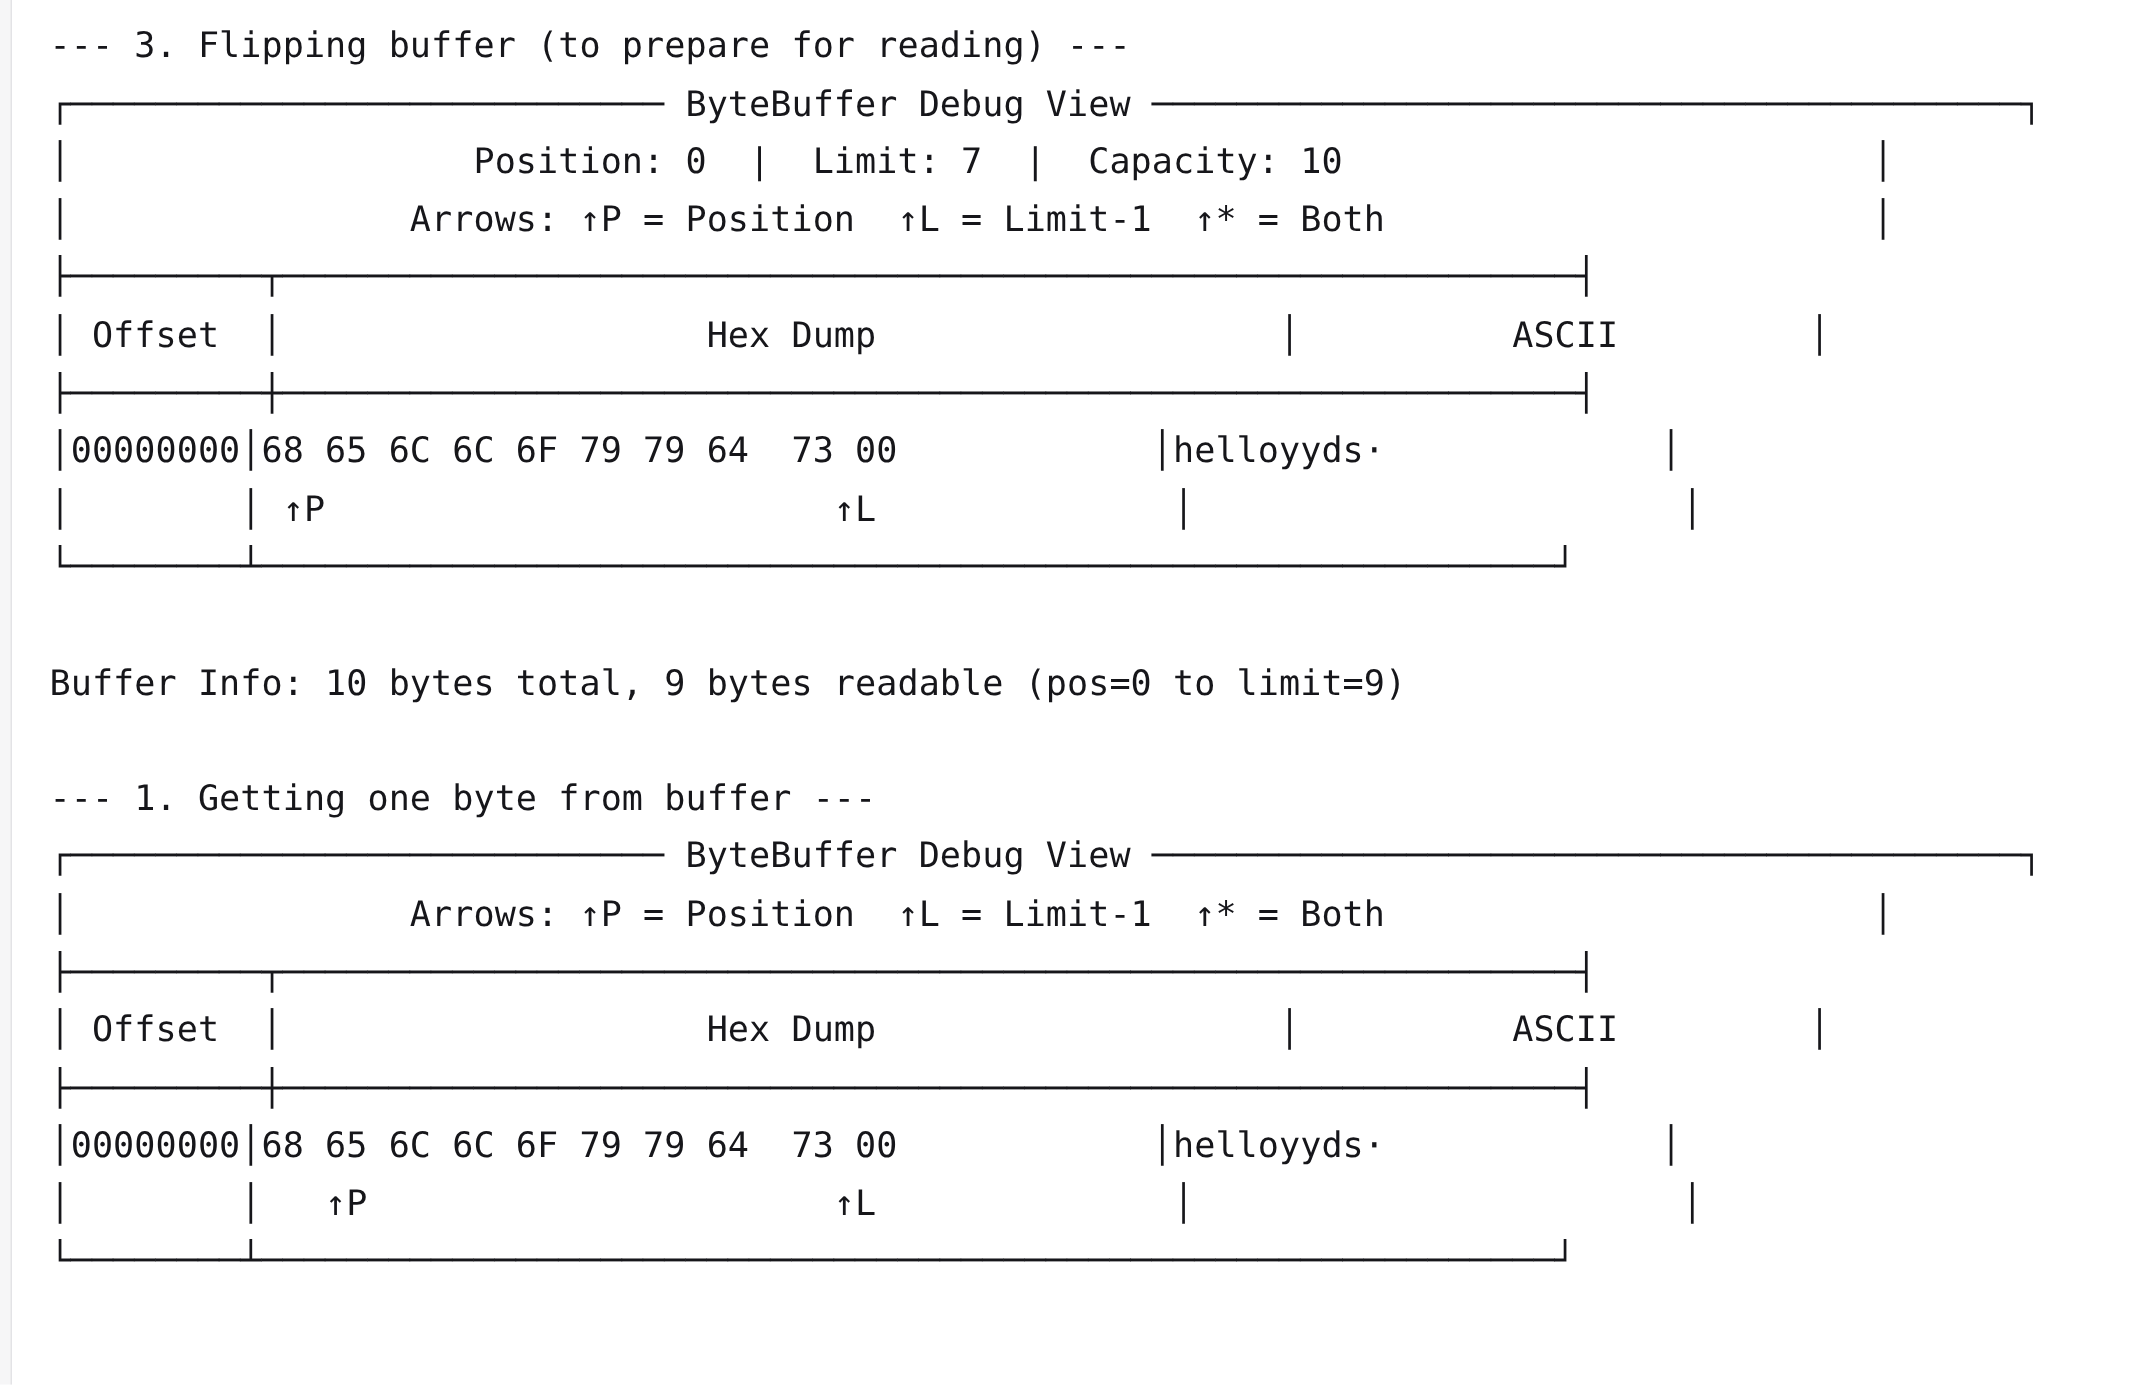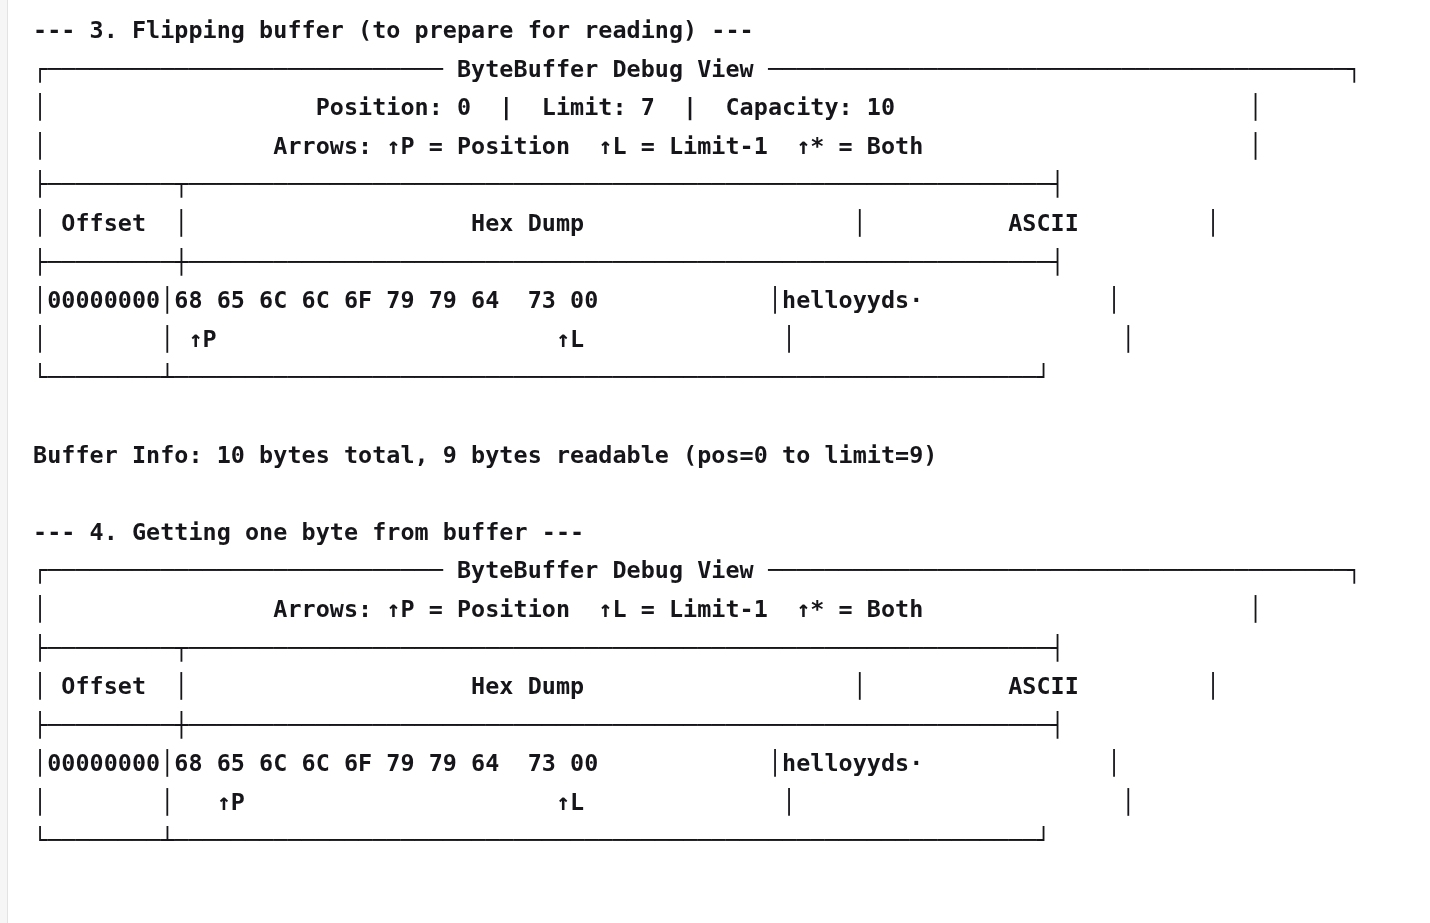--- a/index.html
+++ b/index.html
@@ -32,21 +32,20 @@
   .line {
     font-family: "DejaVu Sans Mono", "Liberation Mono", monospace;
     font-size: 23.4px;
     line-height: 38.6px;
     letter-spacing: 0.05px;
     color: #16161a;
     white-space: pre;
     margin: 0;
     padding: 0;
     height: 38.6px;
-    font-weight: bold;
   }
   .blank { color: transparent; }
 </style>
 </head>
 <body>
 
 <div id="gutter-strip"></div>
 
 <div id="console">
 
@@ -58,21 +57,21 @@
   <pre class="line">│ Offset  │                    Hex Dump                   │          ASCII         │</pre>
   <pre class="line">├─────────┼─────────────────────────────────────────────────────────────┤</pre>
   <pre class="line">│00000000│68 65 6C 6C 6F 79 79 64  73 00            │helloyyds·             │</pre>
   <pre class="line">│        │ ↑P                        ↑L              │                       │</pre>
   <pre class="line">└────────┴─────────────────────────────────────────────────────────────┘</pre>
 
   <pre class="line blank"> </pre>
   <pre class="line">Buffer Info: 10 bytes total, 9 bytes readable (pos=0 to limit=9)</pre>
   <pre class="line blank"> </pre>
 
-  <pre class="line">--- 4. Getting one byte from buffer ---</pre>
+  <pre class="line">--- 1. Getting one byte from buffer ---</pre>
   <pre class="line">┌──────────────────────────── ByteBuffer Debug View ─────────────────────────────────────────┐</pre>
   <pre class="line">│                Arrows: ↑P = Position  ↑L = Limit-1  ↑* = Both                       │</pre>
   <pre class="line">├─────────┬─────────────────────────────────────────────────────────────┤</pre>
   <pre class="line">│ Offset  │                    Hex Dump                   │          ASCII         │</pre>
   <pre class="line">├─────────┼─────────────────────────────────────────────────────────────┤</pre>
   <pre class="line">│00000000│68 65 6C 6C 6F 79 79 64  73 00            │helloyyds·             │</pre>
   <pre class="line">│        │   ↑P                      ↑L              │                       │</pre>
   <pre class="line">└────────┴─────────────────────────────────────────────────────────────┘</pre>
 
 </div>

